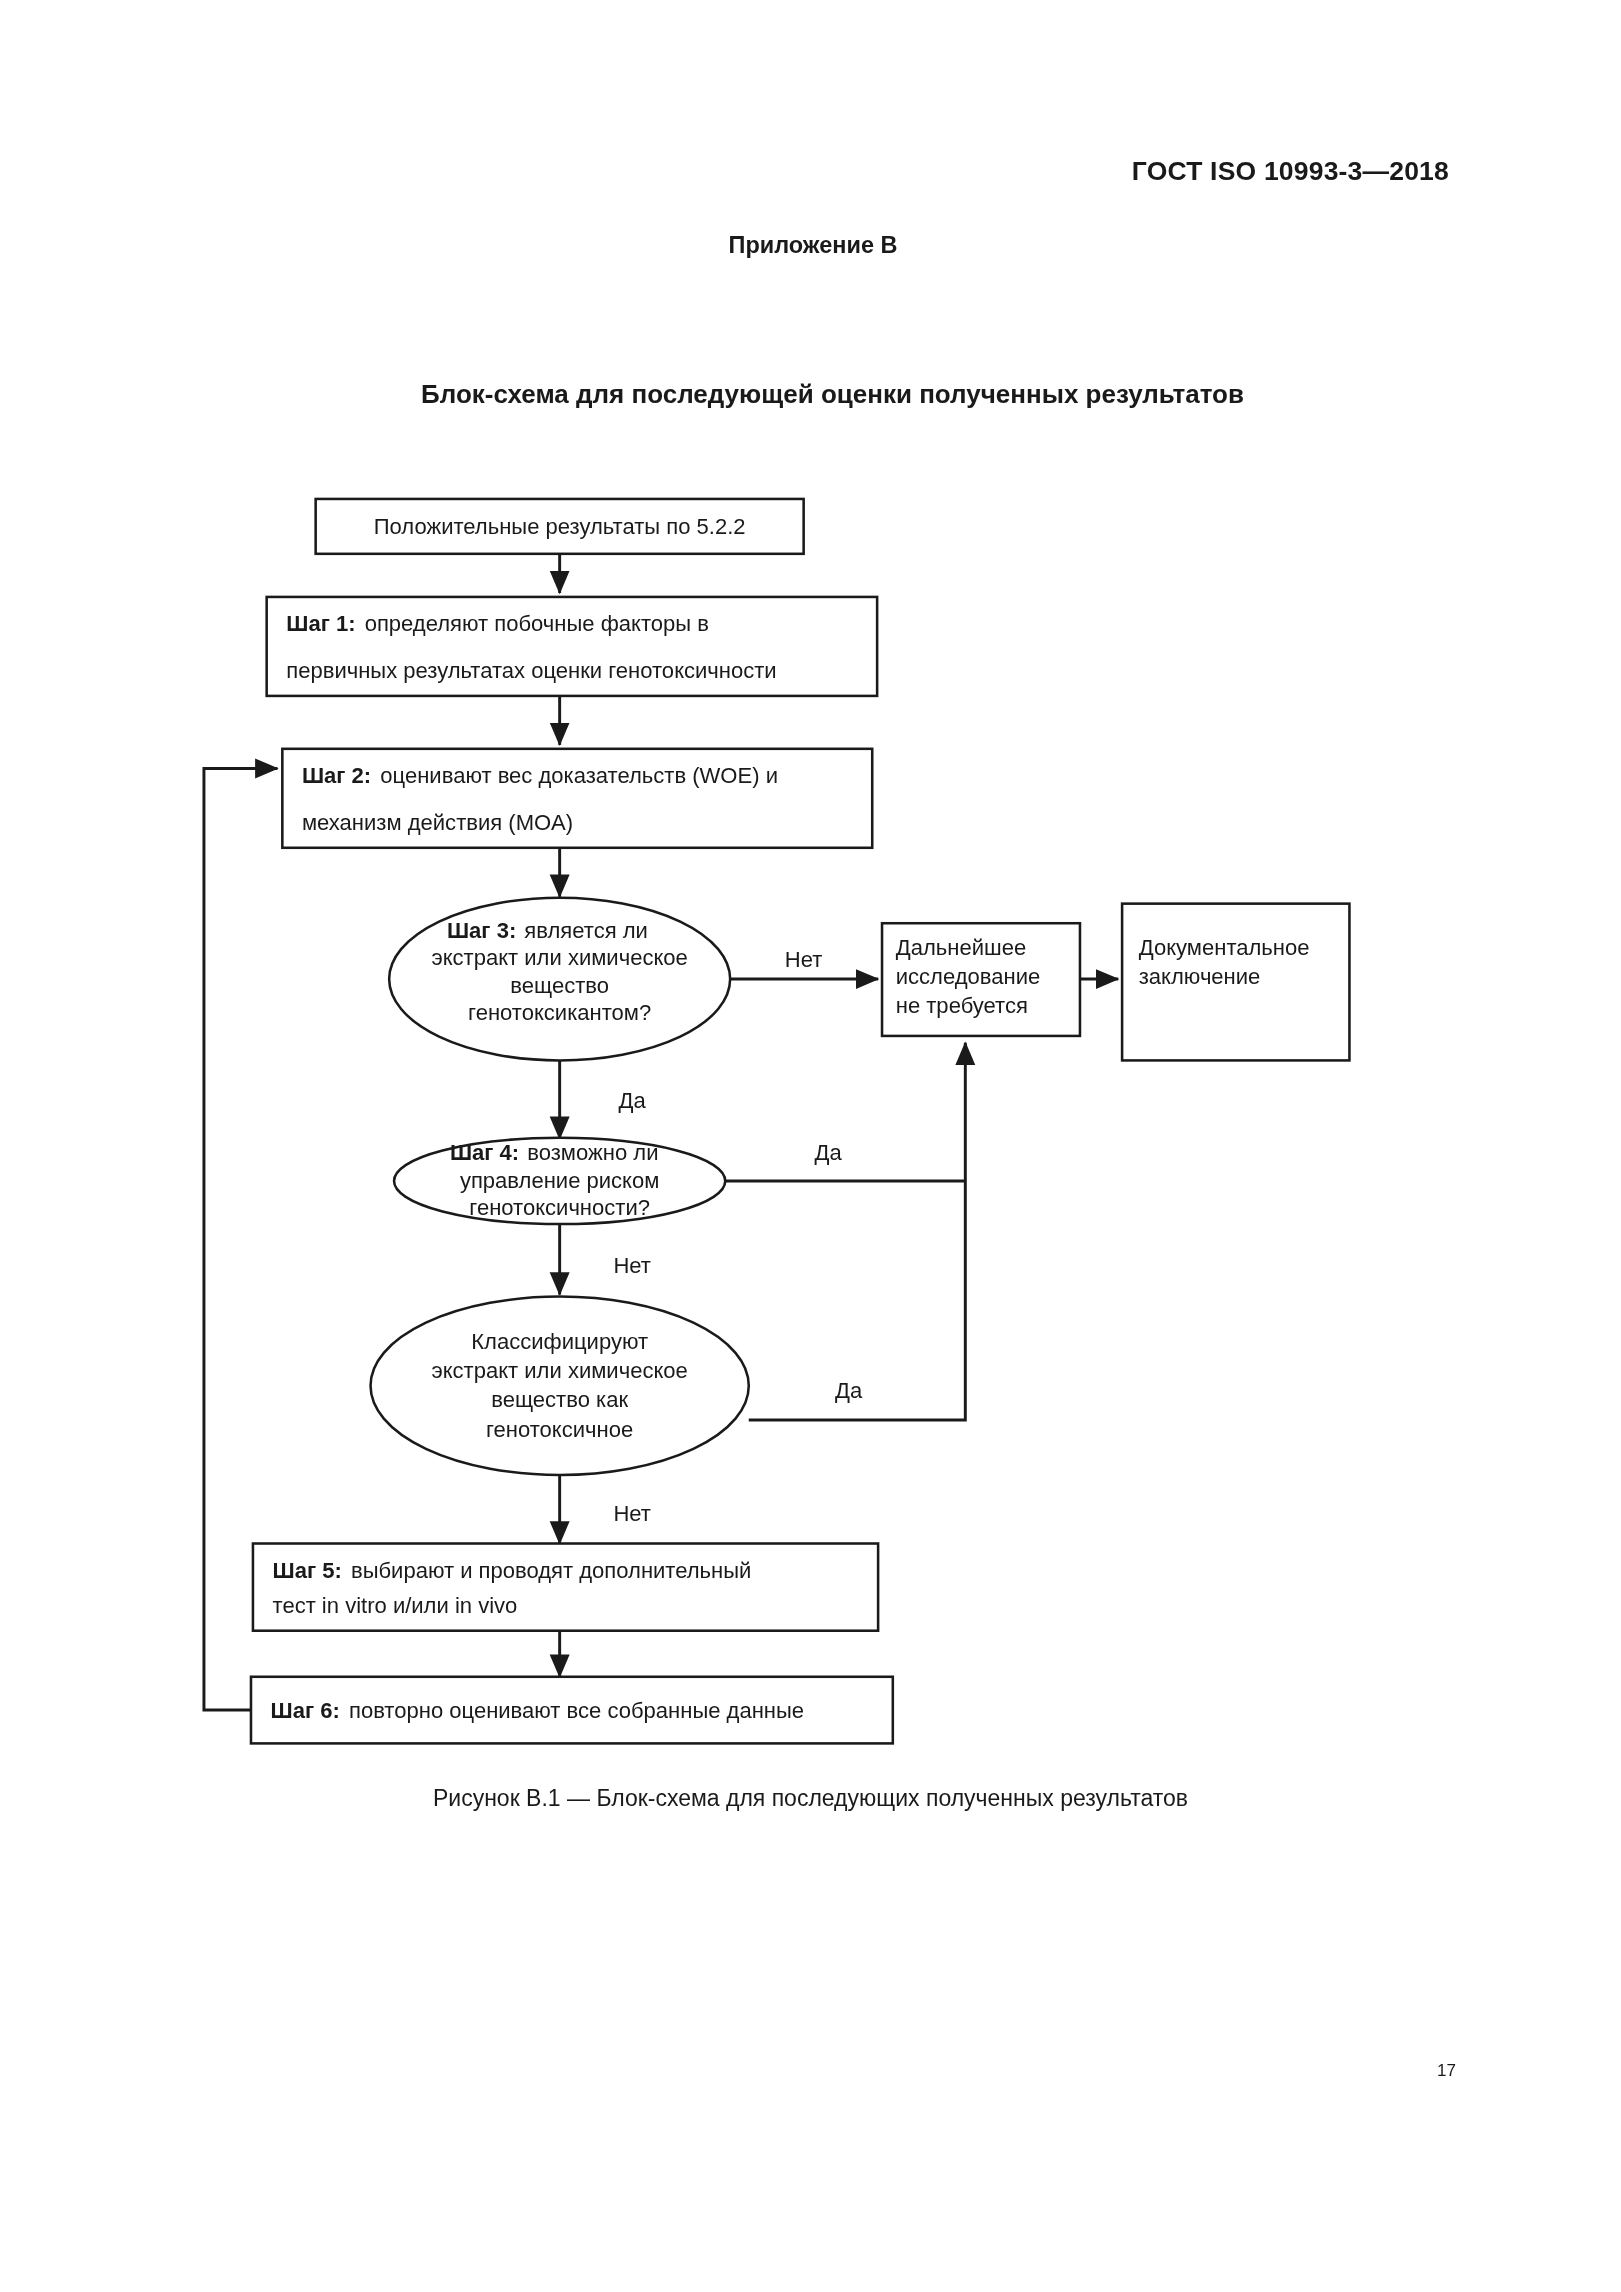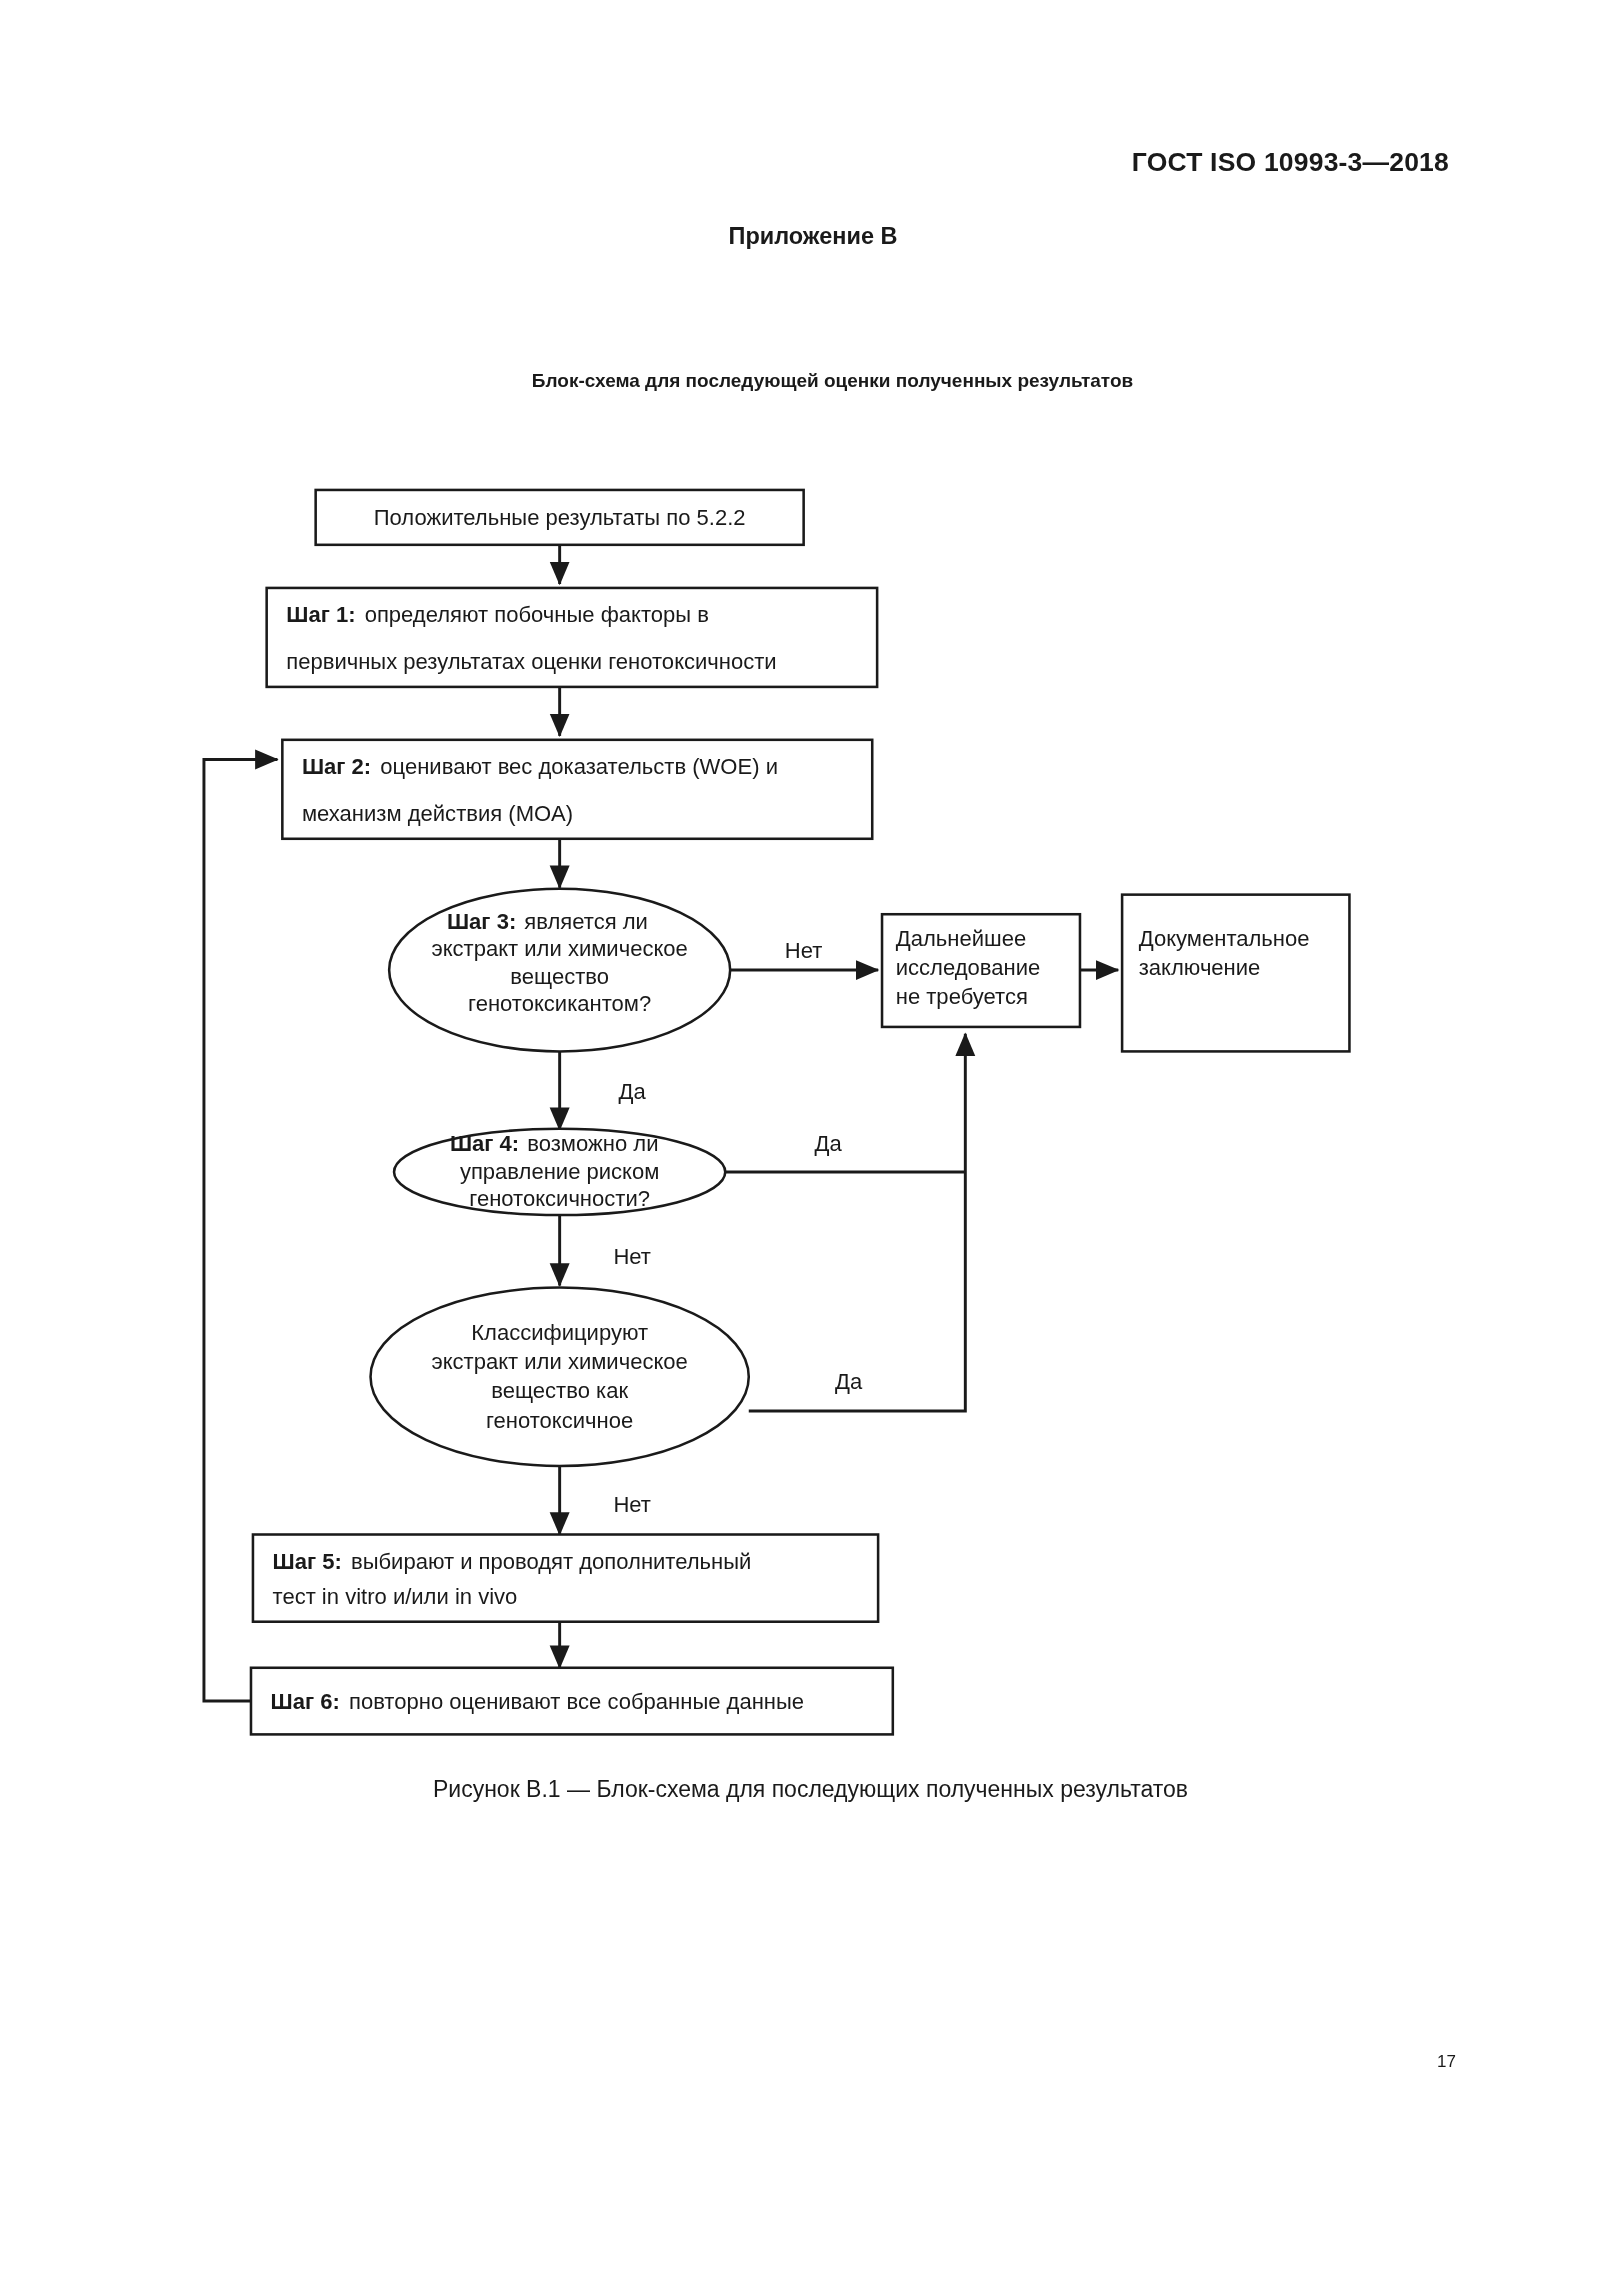--- a/index.html
+++ b/index.html
@@ -13,20 +13,21 @@
     position: relative;
     font-family: "Liberation Sans", sans-serif;
     color: #1a1a1a;
     overflow: hidden;
   }
   .page {
     position: absolute;
     inset: 0;
     width: 1621px;
     height: 2162px;
+    margin-top: 9px;
   }
   .doc-header {
     position: absolute;
     top: 147px;
     right: 172px;
     font-size: 26.5px;
     font-weight: bold;
     letter-spacing: 0.2px;
     white-space: nowrap;
   }
@@ -40,21 +41,21 @@
     font-weight: bold;
     line-height: 1.35;
   }
   .annex-title .line2 { display: block; }
   .section-title {
     position: absolute;
     top: 370px;
     left: 0;
     right: 0;
     text-align: center;
-    font-size: 19px;
+    font-size: 26px;
     font-weight: bold;
     padding-left: 44px;
   }
   .figure-caption {
     position: absolute;
     top: 1776px;
     left: 0;
     right: 0;
     text-align: center;
     font-size: 23px;

